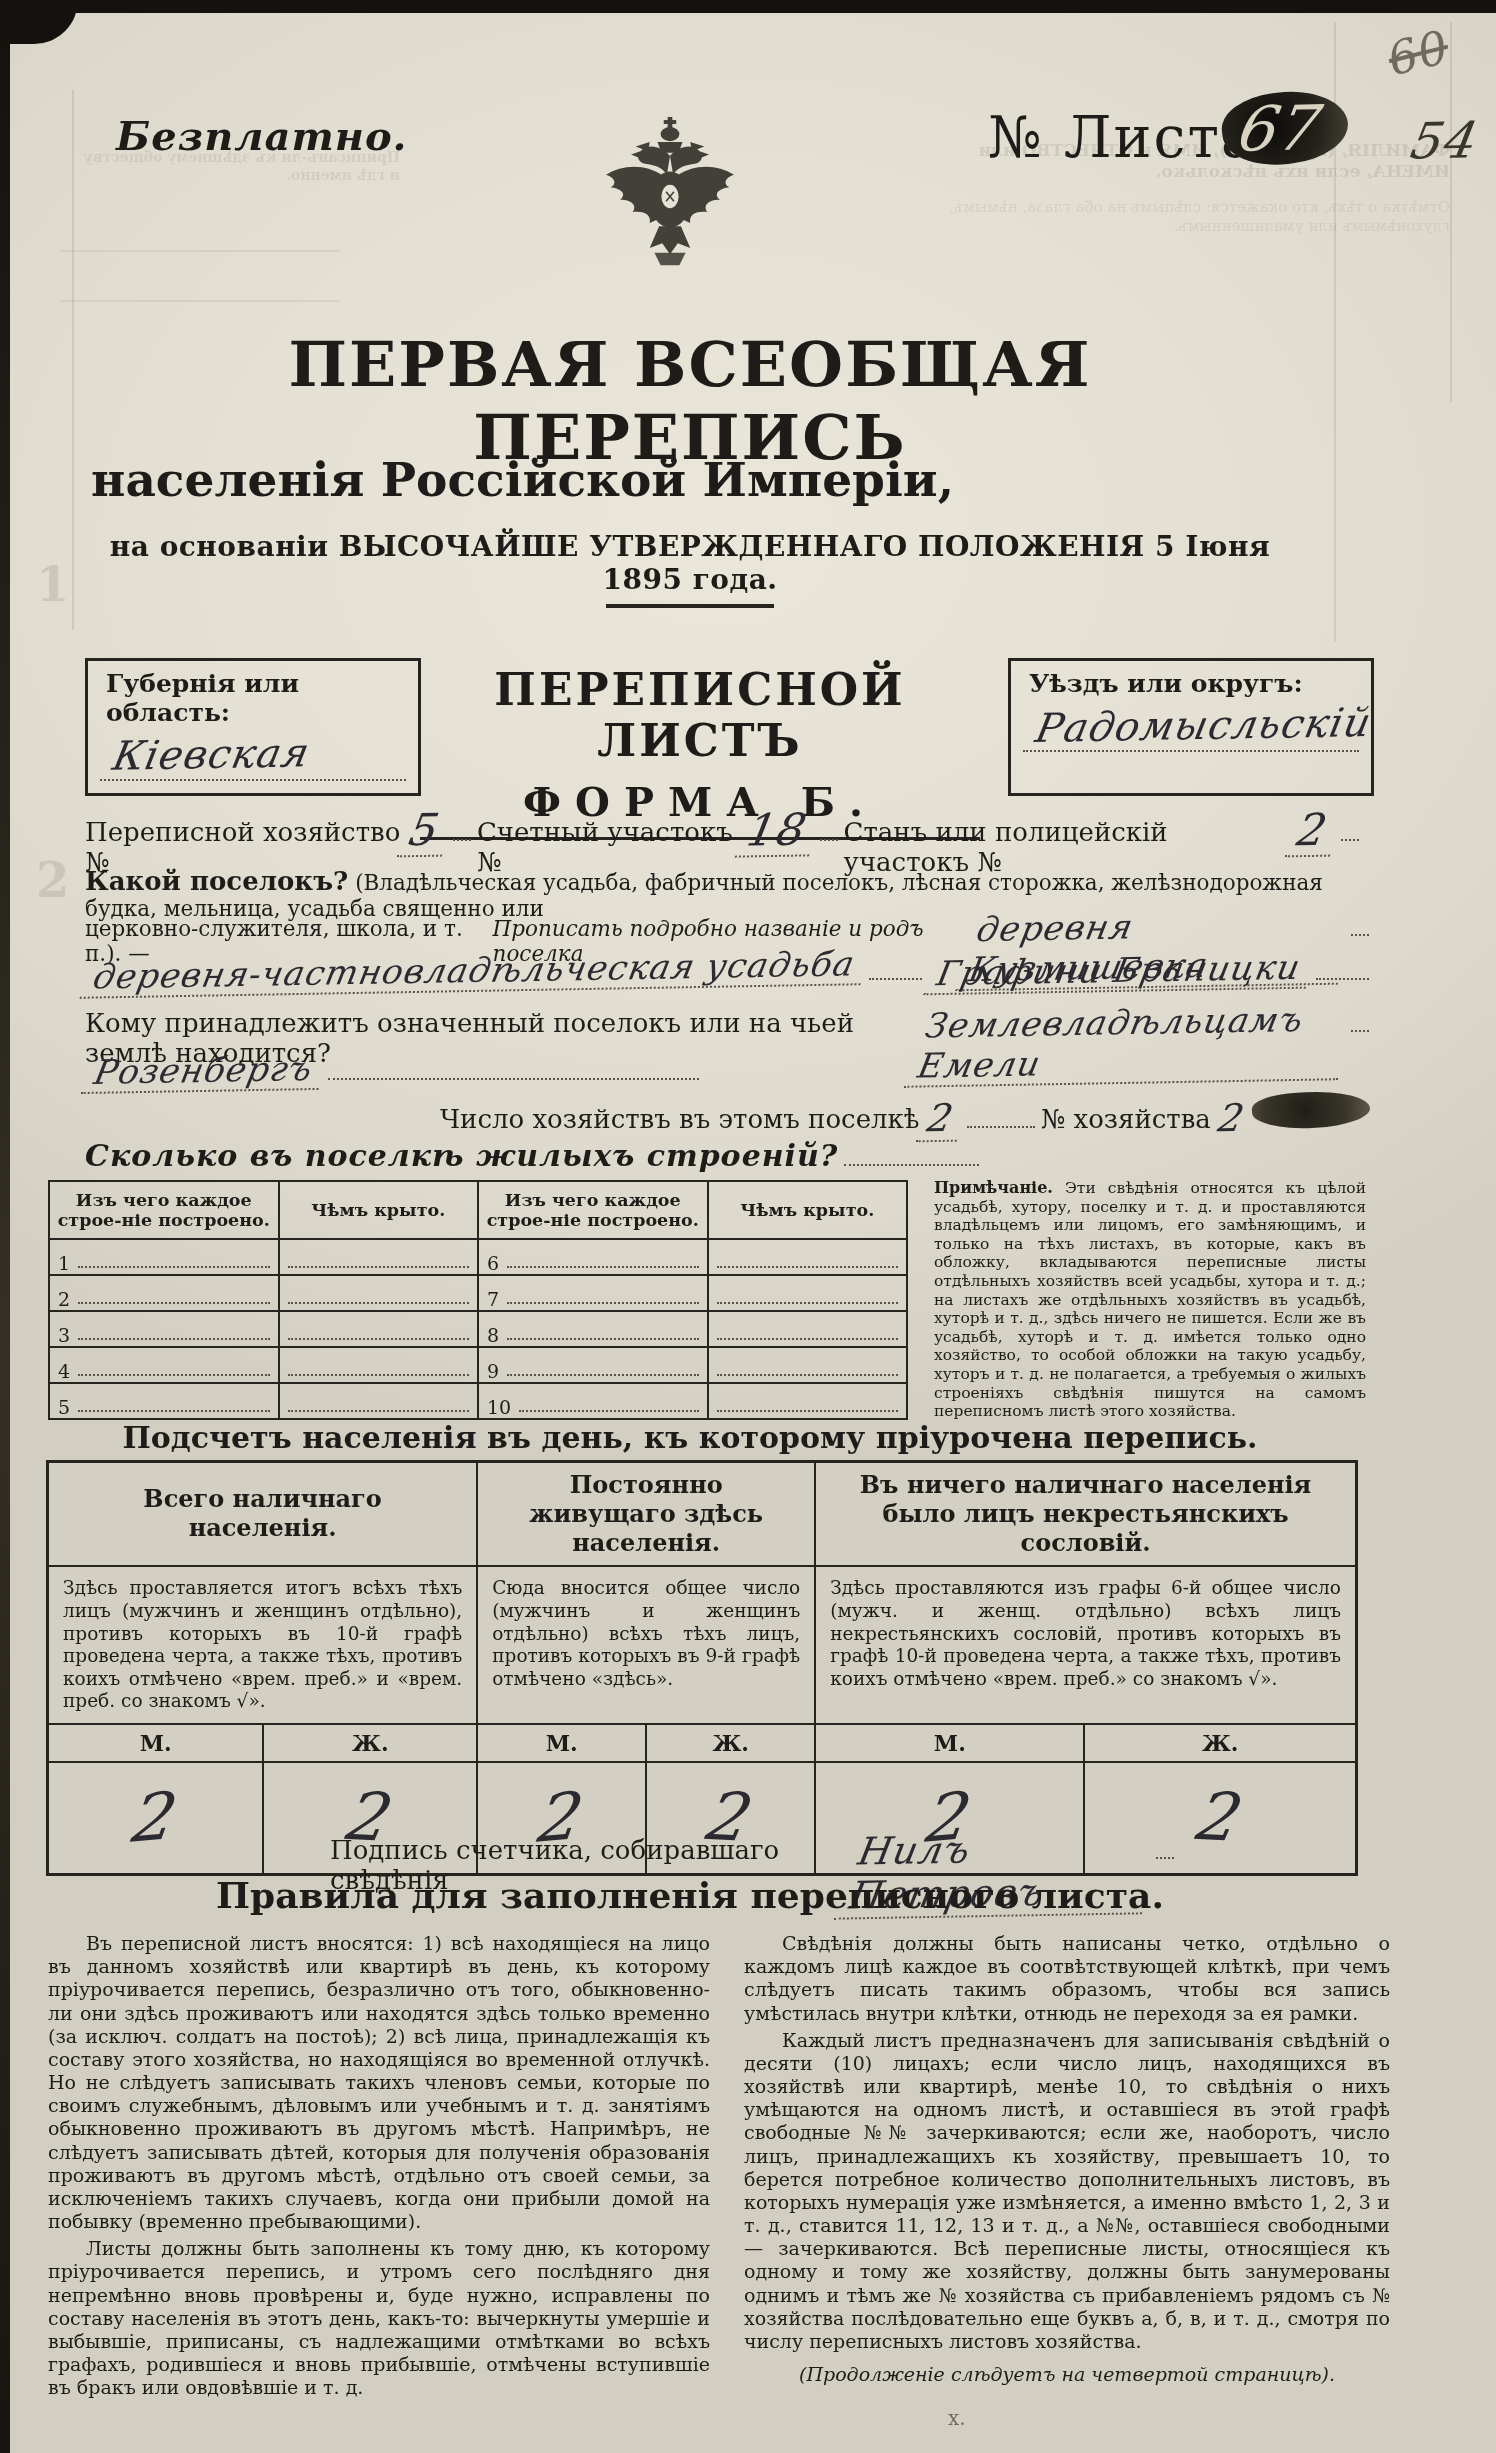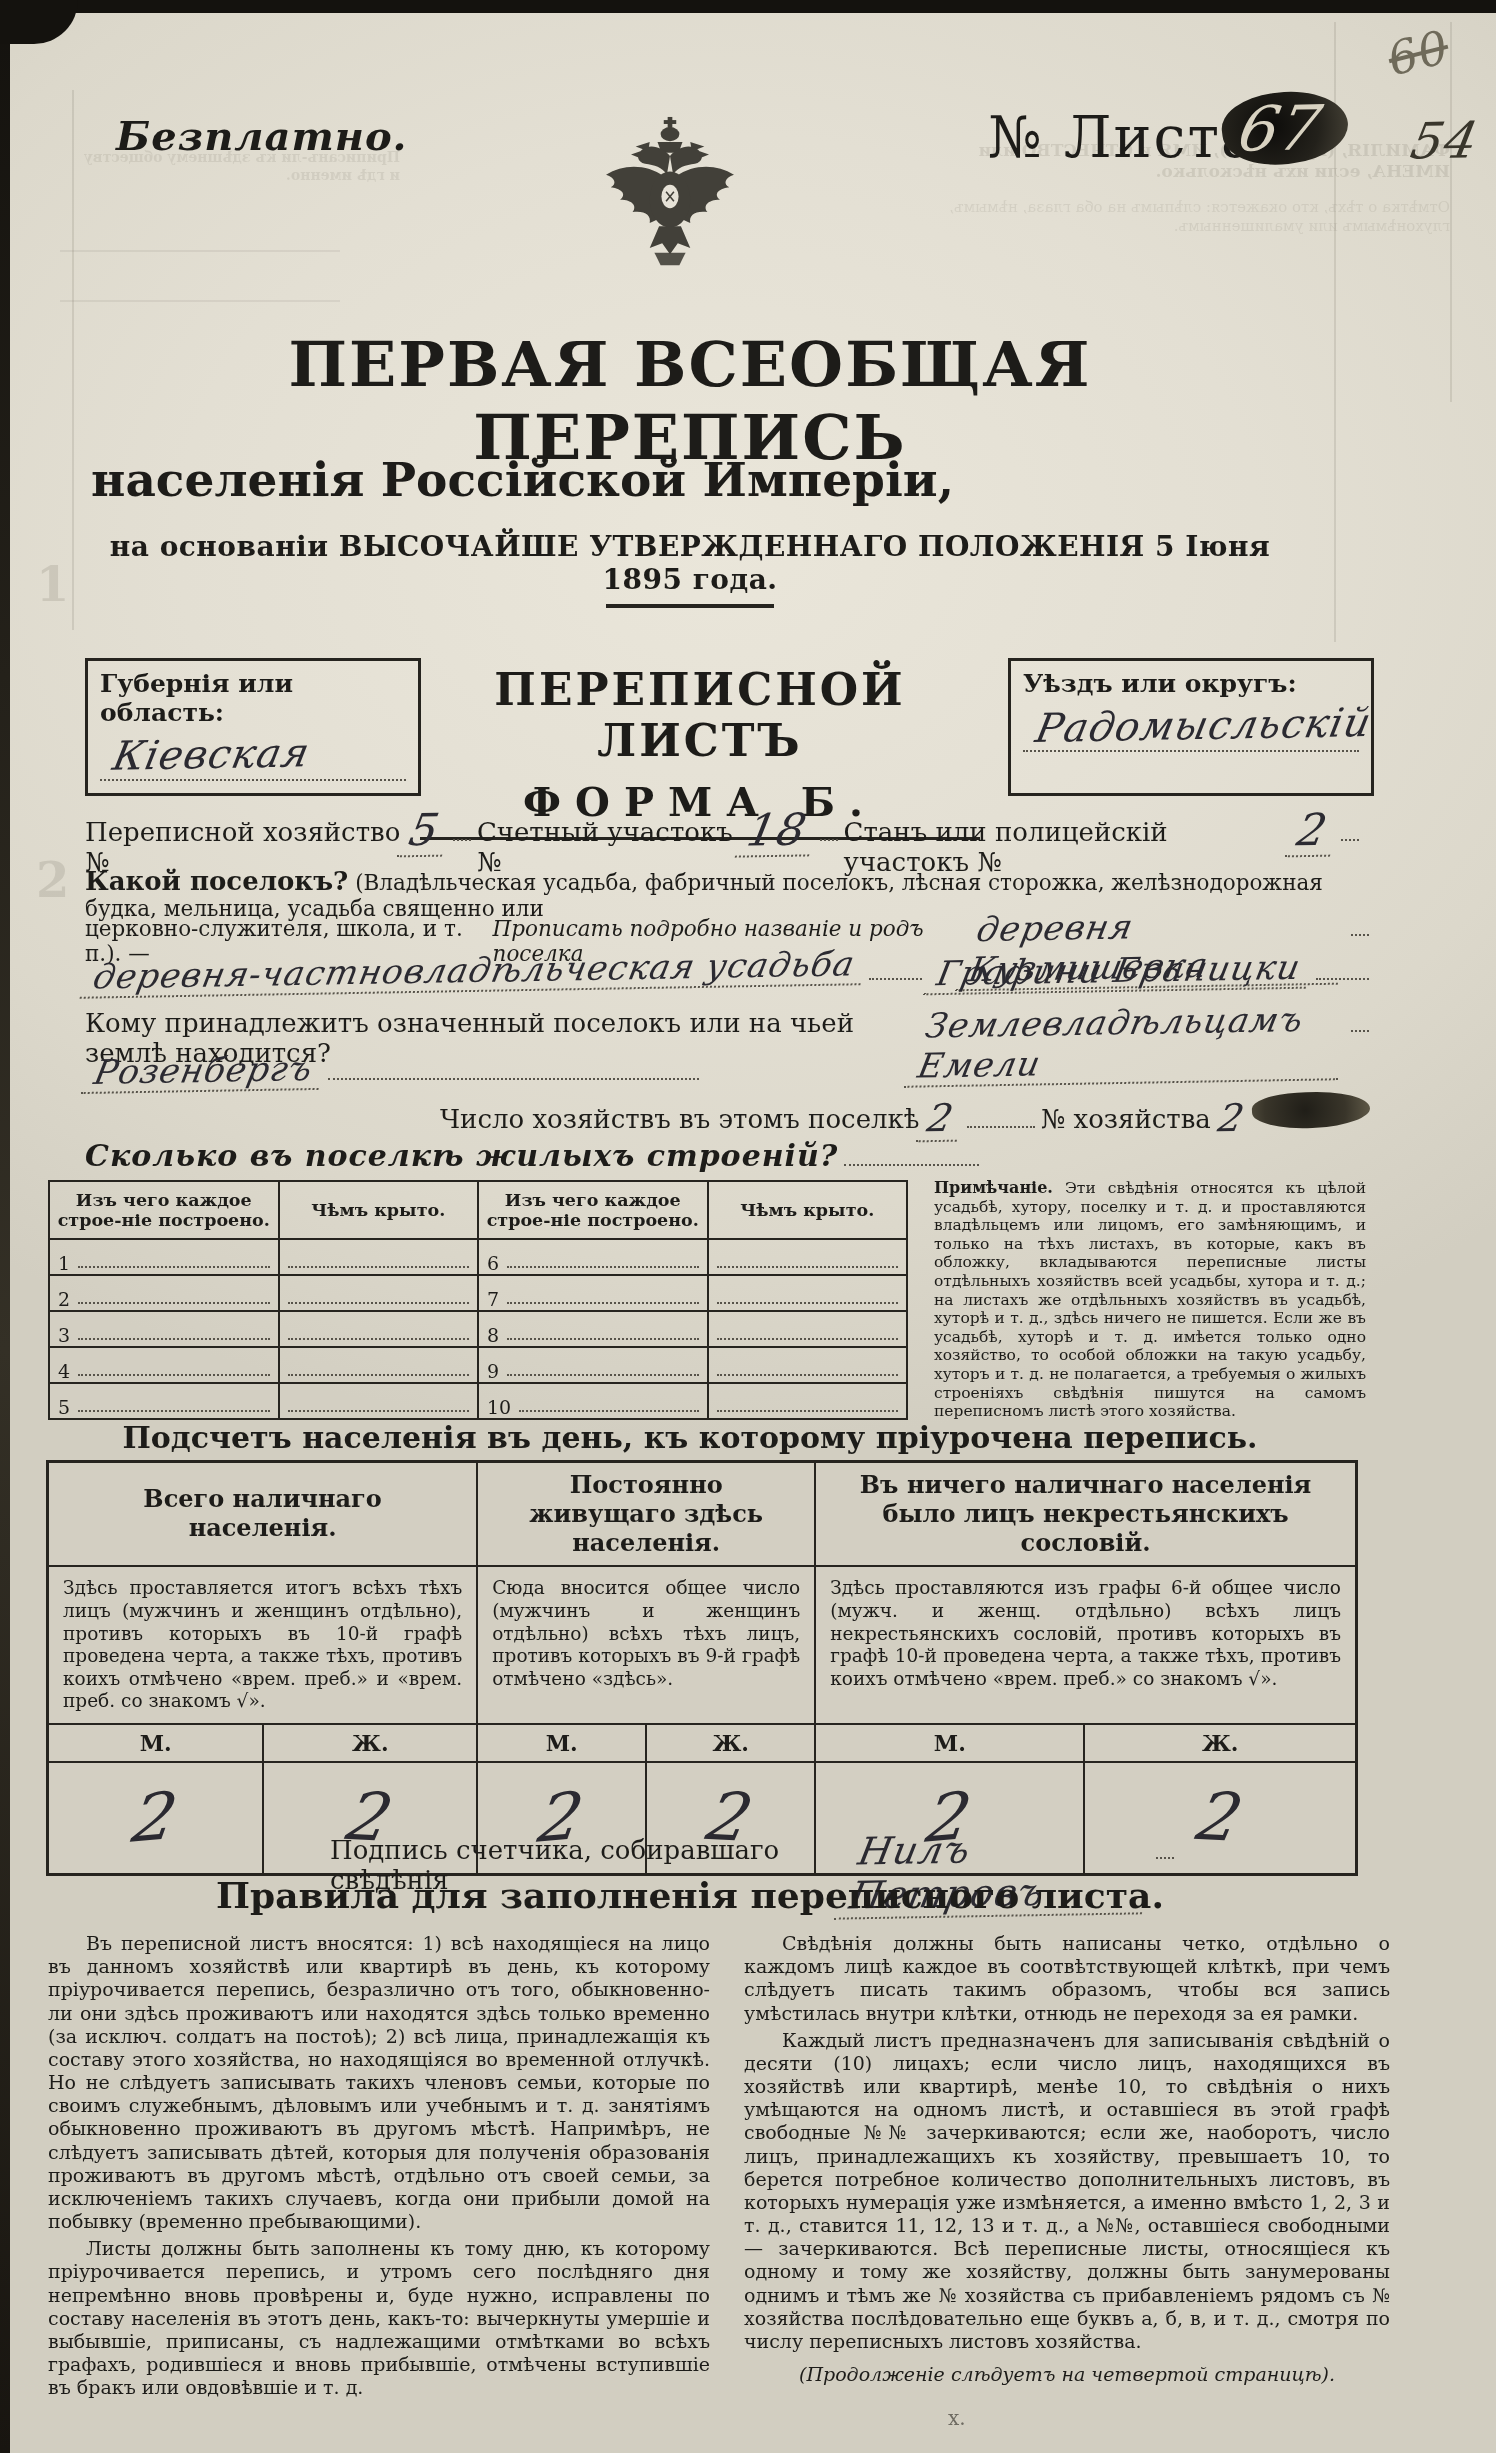--- a/index.html
+++ b/index.html
@@ -37,21 +37,21 @@
 
   .eagle{position:absolute;left:592px;top:96px;width:156px;height:226px;opacity:.92;}
 
   .title{position:absolute;left:90px;top:328px;width:1200px;text-align:center;
          font-size:62px;font-weight:bold;letter-spacing:2px;}
   .subtitle{position:absolute;left:91px;top:452px;width:1200px;font-size:47px;font-weight:bold;}
   .basis{position:absolute;left:90px;top:530px;width:1200px;text-align:center;font-size:28px;font-weight:bold;letter-spacing:.5px;}
   .divider{position:absolute;left:606px;top:604px;width:168px;border-top:4px solid #26241f;}
 
   .box{position:absolute;border:3px solid #26241f;padding:8px 12px;background:rgba(255,255,255,0.04);}
-  .box-label{font-size:25px;font-weight:bold;}
+  .box-label{font-size:25px;font-weight:bold;margin-left:6px;}
   .box-hw{font-size:40px;margin:4px 0 0 14px;}
   .box-line{border-bottom:2px dotted #57534a;margin-top:2px;}
   .gub-box{left:85px;top:658px;width:306px;height:116px;}
   .uezd-box{left:1008px;top:658px;width:336px;height:116px;}
   .formtitle{position:absolute;left:420px;top:664px;width:560px;text-align:center;}
   .formtitle .l1{font-size:44px;font-weight:bold;letter-spacing:3px;}
   .formtitle .l2{font-size:40px;font-weight:bold;letter-spacing:14px;margin-top:12px;}
   .formtitle .rule{border-top:3px solid #26241f;margin-top:12px;}
 
   .precincts{position:absolute;left:85px;top:800px;width:1280px;font-size:26px;}

